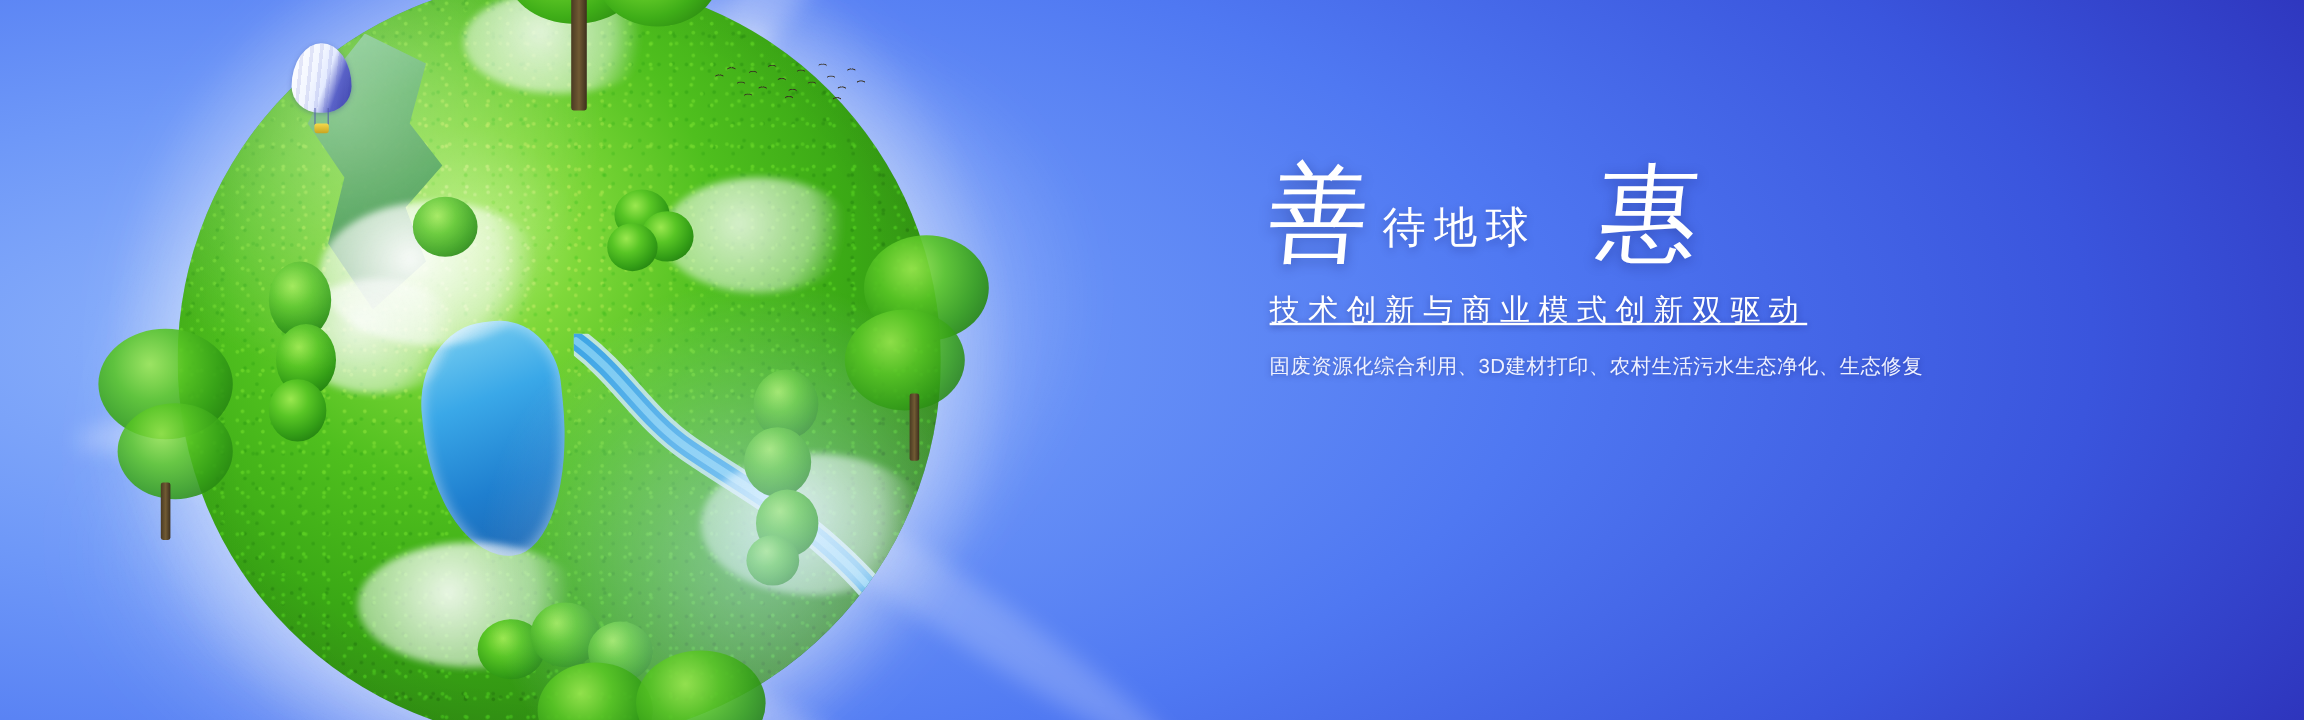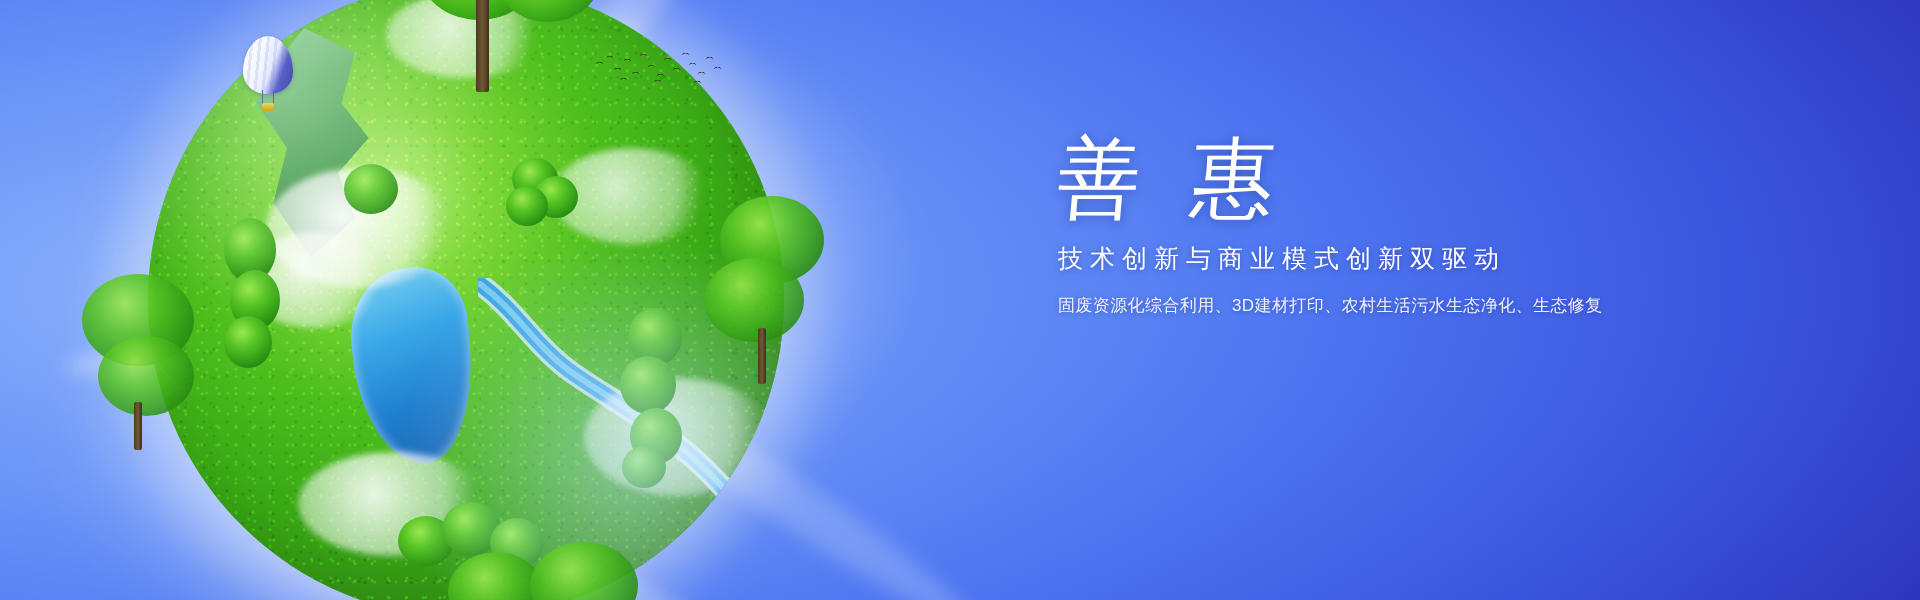--- a/index.html
+++ b/index.html
@@ -139,21 +139,21 @@
   .hl-small{
     font-family:"Liberation Serif","DejaVu Serif",serif;
     font-size:36px; line-height:1; font-weight:400; letter-spacing:7px;
     margin-left:12px; margin-bottom:8px;
     text-shadow:0 2px 8px rgba(10,14,80,.30);
   }
   .hl-gap{ width:52px; }
 
   .subhead{
     margin-top:26px; font-size:25px; letter-spacing:7px; font-weight:400;
-    color:#ffffff; text-shadow:0 1px 6px rgba(10,14,80,.35);
+    color:#ffffff; text-shadow:0 1px 6px rgba(10,14,80,.35);text-decoration:underline;
   }
   .desc{
     margin-top:19px; font-size:17px; letter-spacing:.4px; color:#f0f2ff;
     text-shadow:0 1px 5px rgba(10,14,80,.35);
   }
   .cta{
     margin-top:22px; display:inline-flex; align-items:center; justify-content:center; gap:10px;
     width:138px; height:38px; border:1px solid rgba(255,255,255,.92); border-radius:5px;
     background:transparent; color:#fff; font-size:15px; letter-spacing:1px; cursor:pointer;
   }
@@ -275,20 +275,21 @@
     <div class="bird" style="left:26px; top:28px"></div>
     <div class="bird" style="left:60px; top:30px"></div>
     <div class="bird" style="left:100px;top:31px"></div>
   </div>
 
   <div class="copy">
 
     <div class="headline">
       <div class="hl-group">
         <span class="hl-big">善</span>
+        <span class="hl-small">待地球</span>
       </div>
       <span class="hl-gap"></span>
       <div class="hl-group">
         <span class="hl-big">惠</span>
       </div>
     </div>
 
     <div class="subhead">技术创新与商业模式创新双驱动</div>
 
     <div class="desc">固废资源化综合利用、3D建材打印、农村生活污水生态净化、生态修复</div>

